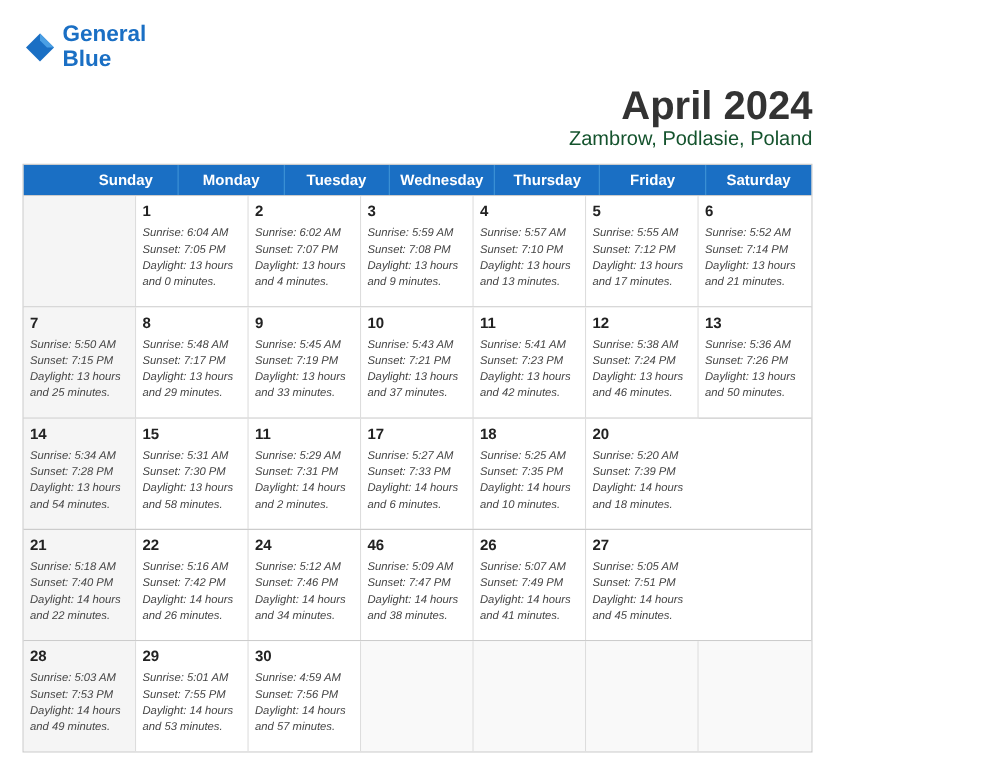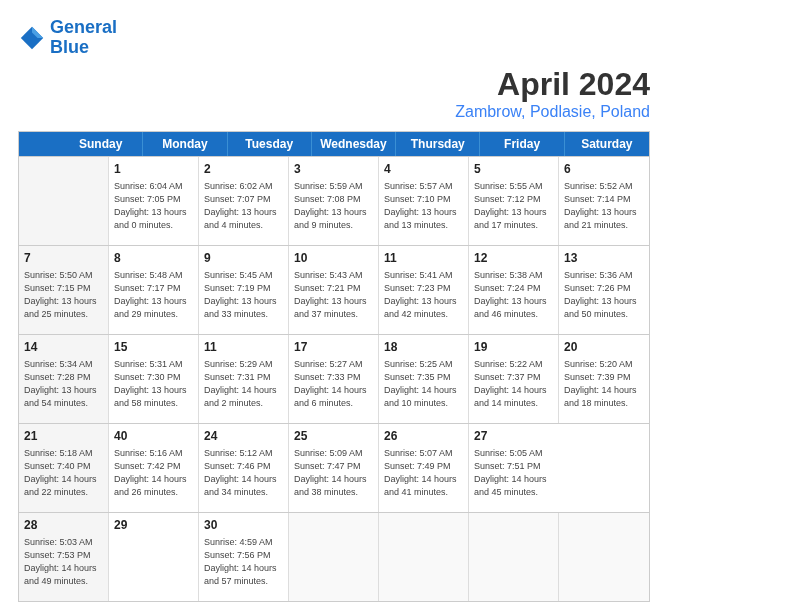--- a/index.html
+++ b/index.html
@@ -45,21 +45,21 @@
       text-align: right;
     }
     .main-title {
       font-size: 32px;
       font-weight: bold;
       color: #333;
       margin-top: 48px;
     }
     .subtitle {
       font-size: 16px;
-      color: #3b82f6;
+      color: #14532d;
     }
     .calendar {
       flex: 1;
       display: flex;
       flex-direction: column;
       border: 1px solid #ccc;
     }
     .cal-header {
       display: grid;
       grid-template-columns: repeat(7, 1fr);
@@ -102,20 +102,21 @@
       font-size: 12px;
       font-weight: bold;
       color: #222;
       display: block;
       margin-bottom: 2px;
     }
     .cell-info {
       font-size: 9px;
       color: #444;
       line-height: 1.45;
+      font-style: italic;
     }
   </style>
 </head>
 <body>
 
 <div class="page">
   <div class="header">
     <div class="logo">
       <svg class="logo-icon" viewBox="0 0 40 40">
         <polygon points="20,4 36,20 20,36 4,20" fill="#1a6fc4"></polygon>
@@ -215,61 +216,58 @@
           </div>
           <div class="cal-cell">
             <span class="day-num">17</span>
             <div class="cell-info">Sunrise: 5:27 AM<br>Sunset: 7:33 PM<br>Daylight: 14 hours and 6 minutes.</div>
           </div>
           <div class="cal-cell">
             <span class="day-num">18</span>
             <div class="cell-info">Sunrise: 5:25 AM<br>Sunset: 7:35 PM<br>Daylight: 14 hours and 10 minutes.</div>
           </div>
           <div class="cal-cell">
-            <span class="day-num">19</span>
-            <div class="cell-info">Sunrise: 5:22 AM<br>Sunset: 7:37 PM<br>Daylight: 14 hours and 14 minutes.</div>
-          </div>
-          <div class="cal-cell">
             <span class="day-num">20</span>
             <div class="cell-info">Sunrise: 5:20 AM<br>Sunset: 7:39 PM<br>Daylight: 14 hours and 18 minutes.</div>
           </div>
         </div>
         <div class="cal-row">
           <div class="cal-cell shaded">
             <span class="day-num">21</span>
             <div class="cell-info">Sunrise: 5:18 AM<br>Sunset: 7:40 PM<br>Daylight: 14 hours and 22 minutes.</div>
           </div>
           <div class="cal-cell">
-            <span class="day-num">40</span>
+            <span class="day-num">22</span>
             <div class="cell-info">Sunrise: 5:16 AM<br>Sunset: 7:42 PM<br>Daylight: 14 hours and 26 minutes.</div>
           </div>
           <div class="cal-cell">
             <span class="day-num">24</span>
             <div class="cell-info">Sunrise: 5:12 AM<br>Sunset: 7:46 PM<br>Daylight: 14 hours and 34 minutes.</div>
           </div>
           <div class="cal-cell">
-            <span class="day-num">25</span>
+            <span class="day-num">46</span>
             <div class="cell-info">Sunrise: 5:09 AM<br>Sunset: 7:47 PM<br>Daylight: 14 hours and 38 minutes.</div>
           </div>
           <div class="cal-cell">
             <span class="day-num">26</span>
             <div class="cell-info">Sunrise: 5:07 AM<br>Sunset: 7:49 PM<br>Daylight: 14 hours and 41 minutes.</div>
           </div>
           <div class="cal-cell">
             <span class="day-num">27</span>
             <div class="cell-info">Sunrise: 5:05 AM<br>Sunset: 7:51 PM<br>Daylight: 14 hours and 45 minutes.</div>
           </div>
         </div>
         <div class="cal-row">
           <div class="cal-cell shaded">
             <span class="day-num">28</span>
             <div class="cell-info">Sunrise: 5:03 AM<br>Sunset: 7:53 PM<br>Daylight: 14 hours and 49 minutes.</div>
           </div>
           <div class="cal-cell">
             <span class="day-num">29</span>
+            <div class="cell-info">Sunrise: 5:01 AM<br>Sunset: 7:55 PM<br>Daylight: 14 hours and 53 minutes.</div>
           </div>
           <div class="cal-cell">
             <span class="day-num">30</span>
             <div class="cell-info">Sunrise: 4:59 AM<br>Sunset: 7:56 PM<br>Daylight: 14 hours and 57 minutes.</div>
           </div>
           <div class="cal-cell empty"></div>
           <div class="cal-cell empty"></div>
           <div class="cal-cell empty"></div>
           <div class="cal-cell empty"></div>
         </div>

